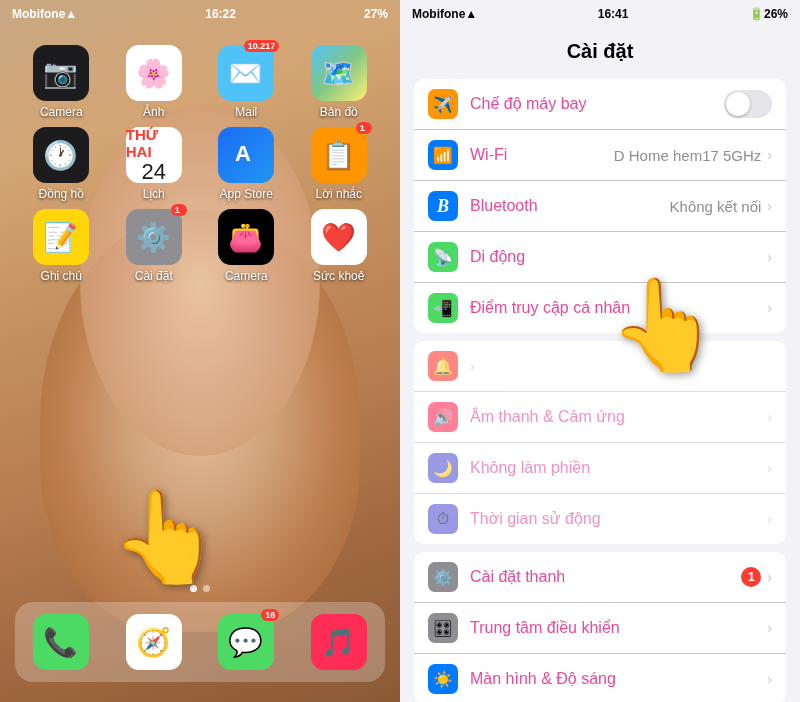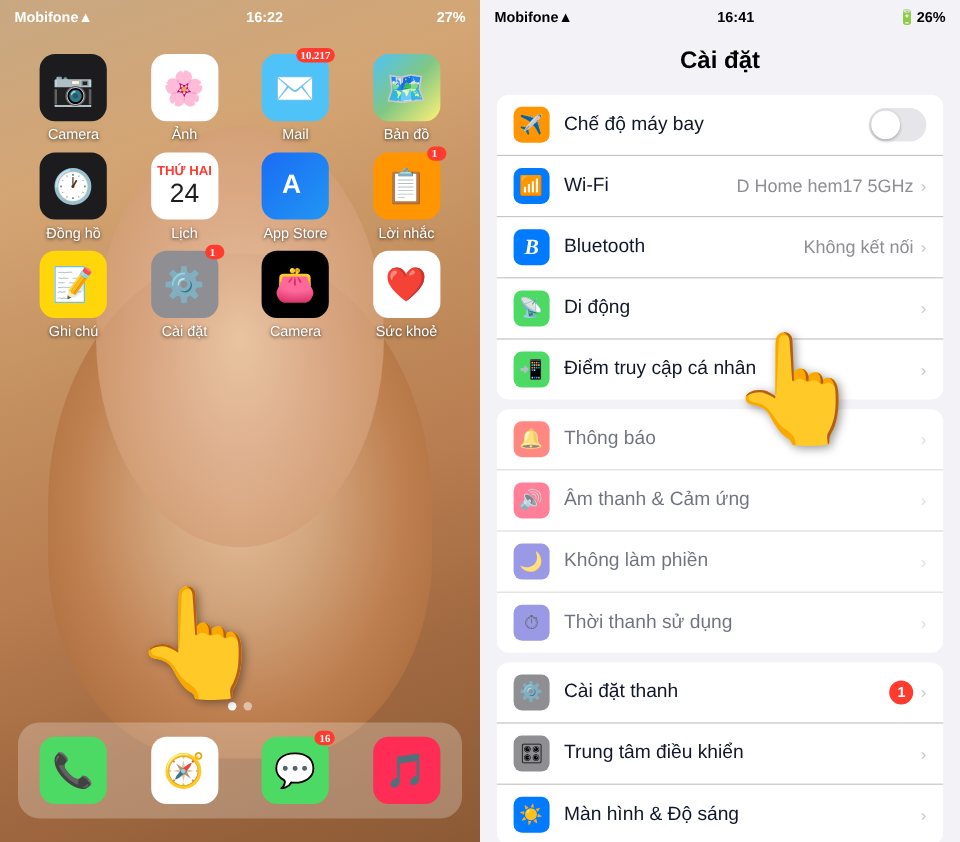--- a/index.html
+++ b/index.html
@@ -103,21 +103,20 @@
       position: absolute;
       top: -5px;
       right: -5px;
       background: #ff3b30;
       color: white;
       font-size: 9px;
       font-weight: bold;
       border-radius: 8px;
       padding: 1px 4px;
       min-width: 16px;
-      font-family: Liberation Serif, serif;
     }
 
     
     .icon-camera { background: #1c1c1e; }
     .icon-photos { background: linear-gradient(135deg, #fff 0%, #fff 100%); overflow: hidden; position: relative; }
     .icon-mail { background: #4fc3f7; }
     .icon-maps { background: linear-gradient(135deg, #4fc3f7 0%, #81c784 50%, #fff176 100%); }
     .icon-clock { background: #1c1c1e; }
     .icon-calendar { background: white; }
     .icon-appstore { background: linear-gradient(135deg, #1a6cf5 0%, #2196f3 100%); }
@@ -242,21 +241,21 @@
       display: flex;
       align-items: center;
       justify-content: center;
       margin-right: 12px;
       font-size: 16px;
       flex-shrink: 0;
     }
     .settings-label {
       flex: 1;
       font-size: 16px;
-      color: #0f172a;
+      color: #ec4899;
     }
     .settings-value {
       font-size: 15px;
       color: #8e8e93;
       margin-right: 6px;
     }
     .chevron {
       color: #c7c7cc;
       font-size: 14px;
     }
@@ -351,21 +350,21 @@
       </div>
     </div>
 
     <div class="app-row">
       <div class="app-icon">
         <div class="app-icon-img icon-clock">🕐</div>
         <span class="app-label">Đồng hồ</span>
       </div>
       <div class="app-icon">
         <div class="app-icon-img icon-calendar" style="color:#ff3b30; font-weight:800; font-size:13px; flex-direction:column; display:flex; justify-content:center; align-items:center;">
-          <div style="font-size:11px;color:#ff3b30;font-weight:700;text-transform:uppercase;">THỨ HAI</div>
+          <div style="font-size:15px;color:#ff3b30;font-weight:700;text-transform:uppercase;">THỨ HAI</div>
           <div style="font-size:22px;color:#1c1c1e;font-weight:300;line-height:1.1;">24</div>
         </div>
         <span class="app-label">Lịch</span>
       </div>
       <div class="app-icon">
         <div class="app-icon-img icon-appstore">
           <svg width="32" height="32" viewBox="0 0 32 32" fill="none">
             <path d="M16 4 L20 12 L28 12 L22 18 L24 26 L16 22 L8 26 L10 18 L4 12 L12 12 Z" fill="none"></path>
             <text x="5" y="22" font-size="22" fill="white" font-weight="800">A</text>
           </svg>
@@ -463,36 +462,35 @@
       <div class="settings-row">
         <div class="settings-icon ic-hotspot">📲</div>
         <span class="settings-label">Điểm truy cập cá nhân</span>
         <span class="chevron">›</span>
       </div>
     </div>
 
     <div class="settings-section">
       <div class="settings-row blur-row">
         <div class="settings-icon ic-notifications">🔔</div>
-        <span class="settings-label">Thông báo</span>
         <span class="chevron">›</span>
       </div>
       <div class="settings-row blur-row">
         <div class="settings-icon ic-sounds">🔊</div>
         <span class="settings-label">Âm thanh &amp; Cảm ứng</span>
         <span class="chevron">›</span>
       </div>
       <div class="settings-row blur-row">
         <div class="settings-icon ic-focus">🌙</div>
         <span class="settings-label">Không làm phiền</span>
         <span class="chevron">›</span>
       </div>
       <div class="settings-row blur-row">
         <div class="settings-icon ic-screentime">⏱</div>
-        <span class="settings-label">Thời thanh sử dụng</span>
+        <span class="settings-label">Thời gian sử động</span>
         <span class="chevron">›</span>
       </div>
     </div>
 
     <div class="settings-section">
       <div class="settings-row">
         <div class="settings-icon ic-general">⚙️</div>
         <span class="settings-label">Cài đặt thanh</span>
         <span class="notif-badge">1</span>
         <span class="chevron">›</span>

